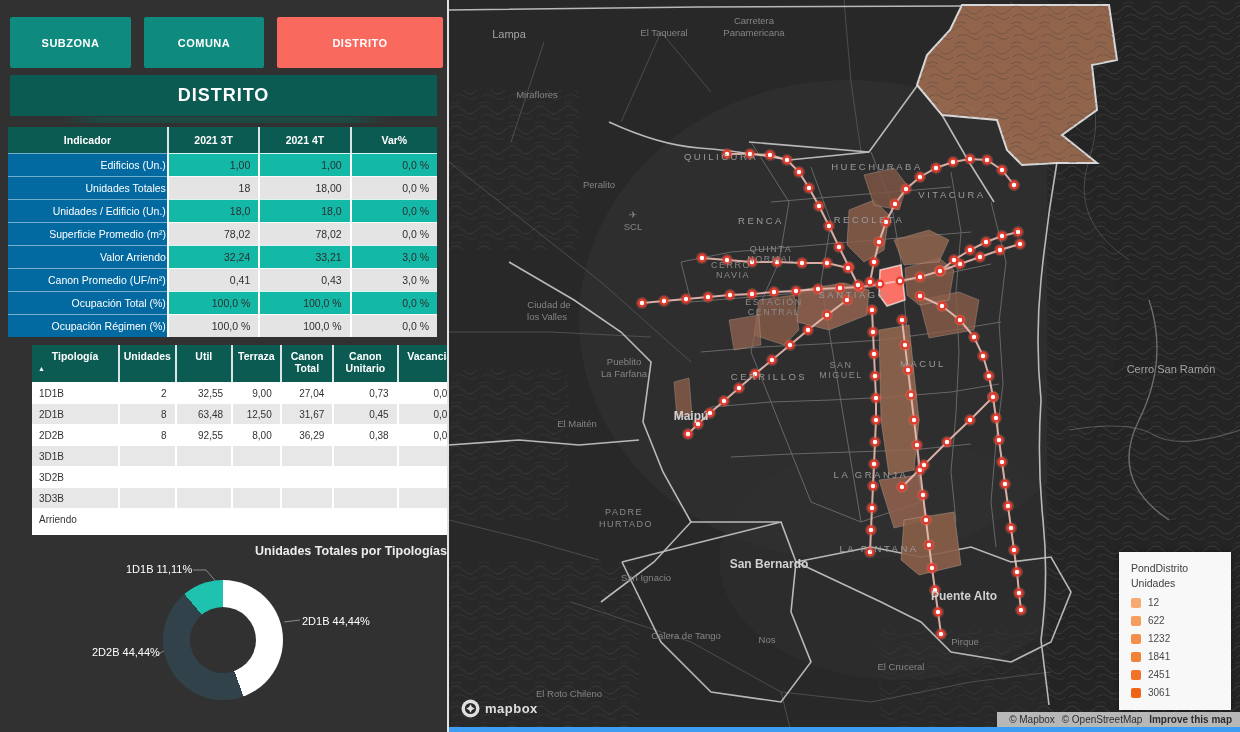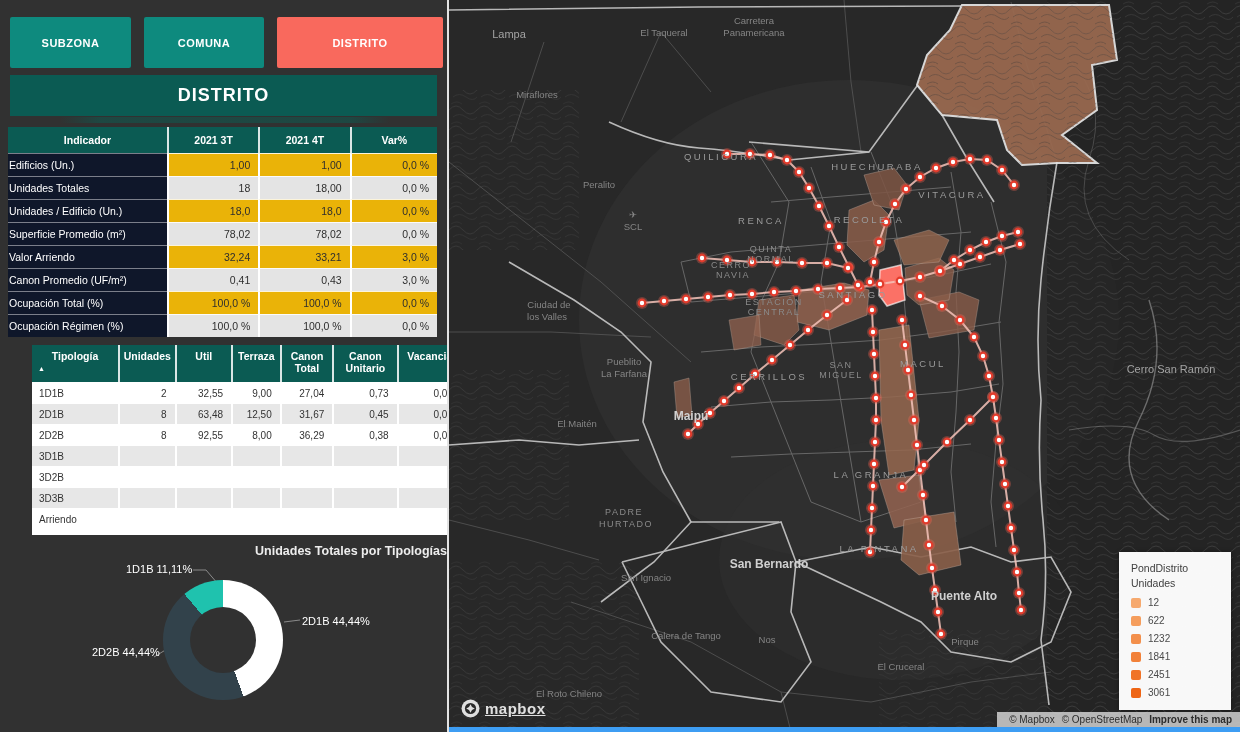--- a/index.html
+++ b/index.html
@@ -19,22 +19,22 @@
   .banner-caption{position:absolute;top:117px;left:60px;width:330px;height:6px;
           background:linear-gradient(90deg,transparent,rgba(14,90,80,.55) 12%,rgba(14,90,80,.55) 88%,transparent);}
 
   table{border-collapse:separate;border-spacing:0;table-layout:fixed;width:100%;}
   .tbl1{position:absolute;top:127px;left:8px;width:429px;}
   .tbl2{position:absolute;top:345px;left:8px;width:429px;background:#fff;padding-bottom:6px;margin-left:24px;}
   th{background:#0B5B53;color:#fff;font-size:10.5px;font-weight:bold;text-align:center;
      vertical-align:middle;padding:2px 2px;}
   .tbl1 th{height:22px;}
   .tbl1 td{height:20px;font-size:10.5px;border-top:1px solid rgba(255,255,255,.85);}
-  .tbl1 td.lbl{background:#0f172a;color:#fff;text-align:left;border-top:1px solid rgba(255,255,255,.45);}
-  .tbl1 td.val{text-align:right;padding-right:8px;color:#2e2e2e;background:#eab308;border-left:2px solid #fff;}
+  .tbl1 td.lbl{background:#0369a1;color:#fff;text-align:right;border-top:1px solid rgba(255,255,255,.45);}
+  .tbl1 td.val{text-align:right;padding-right:8px;color:#2e2e2e;background:#14b8a6;border-left:2px solid #fff;}
   .tbl1 tr:nth-child(even) td.val{background:#e4e4e4;}
   .tbl1 th + th{border-left:2px solid rgba(255,255,255,.85);}
 
   .tbl2 th{height:18px;font-size:10.5px;}
   .tbl2 thead tr.hrow th{height:30px;vertical-align:top;padding-top:5px;}
   .sort-ic{display:block;text-align:left;font-size:7px;margin:3px 0 0 4px;color:#fff;}
   .tbl2 td{height:18px;font-size:10px;color:#333;background:#fff;border-top:1px solid #fff;}
   .tbl2 tr:nth-child(even) td{background:#e7e7e7;}
   .tbl2 td.tname{text-align:left;padding-left:7px;}
   .tbl2 td.tval{text-align:right;padding-right:8px;border-left:2px solid #fff;}
@@ -67,21 +67,21 @@
   .legend{position:absolute;right:9px;bottom:22px;width:88px;background:rgba(255,255,255,.97);
           padding:10px 12px 12px 12px;box-shadow:0 0 4px rgba(0,0,0,.4);}
   .legend .lg-title{font-size:10.5px;color:#404040;margin-bottom:3px;}
   .legend .lg-sub{font-size:10.5px;color:#404040;margin-bottom:8px;}
   .lg-item{display:flex;align-items:center;gap:7px;margin-top:7px;}
   .lg-sq{width:10px;height:10px;border-radius:2px;flex:0 0 auto;}
   .lg-item span{font-size:10px;color:#4a4a4a;}
 
   .mb-logo{position:absolute;left:12px;bottom:14px;display:flex;align-items:center;gap:5px;
            opacity:.85;cursor:pointer;}
-  .mb-logo .txt{color:#fff;font-size:15px;font-weight:bold;letter-spacing:.5px;text-decoration:underline;}
+  .mb-logo .txt{color:#fff;font-size:13px;font-weight:bold;letter-spacing:.5px;}
   .attrib{position:absolute;right:0;bottom:5px;height:15px;line-height:15px;background:rgba(224,224,224,.78);
           color:#2c2c2c;font-size:10px;padding:0 8px;}
   .attrib span{margin-left:4px;cursor:pointer;}
   .attrib .strong{font-weight:bold;}
   .blue-bar{position:absolute;left:0;right:0;bottom:0;height:5px;background:#3D9DF3;}
 </style>
 </head>
 <body>
 
 <div class="panel">

